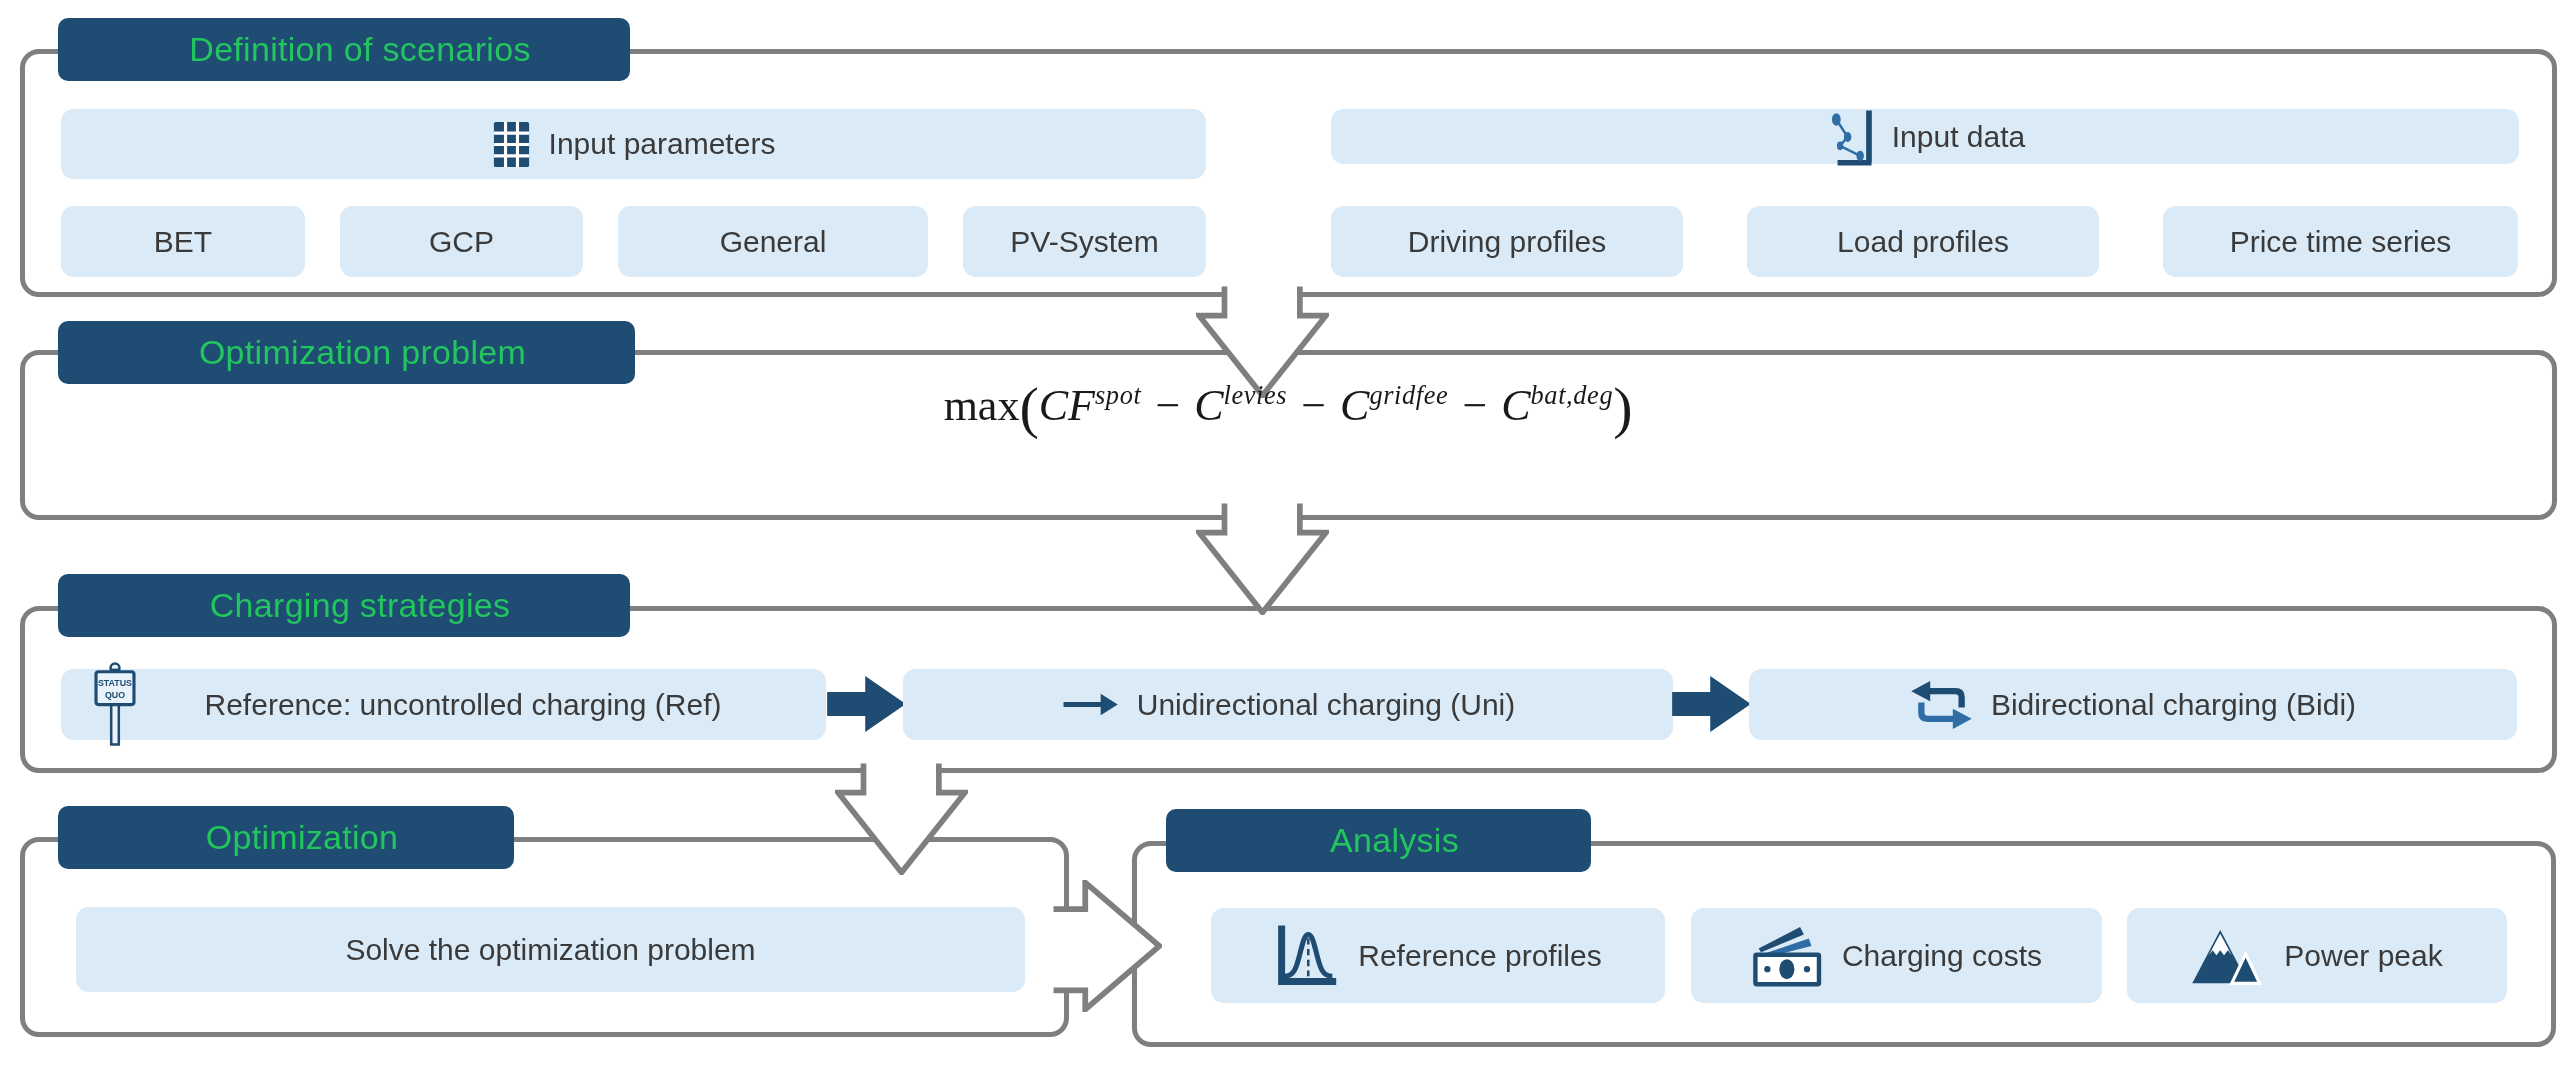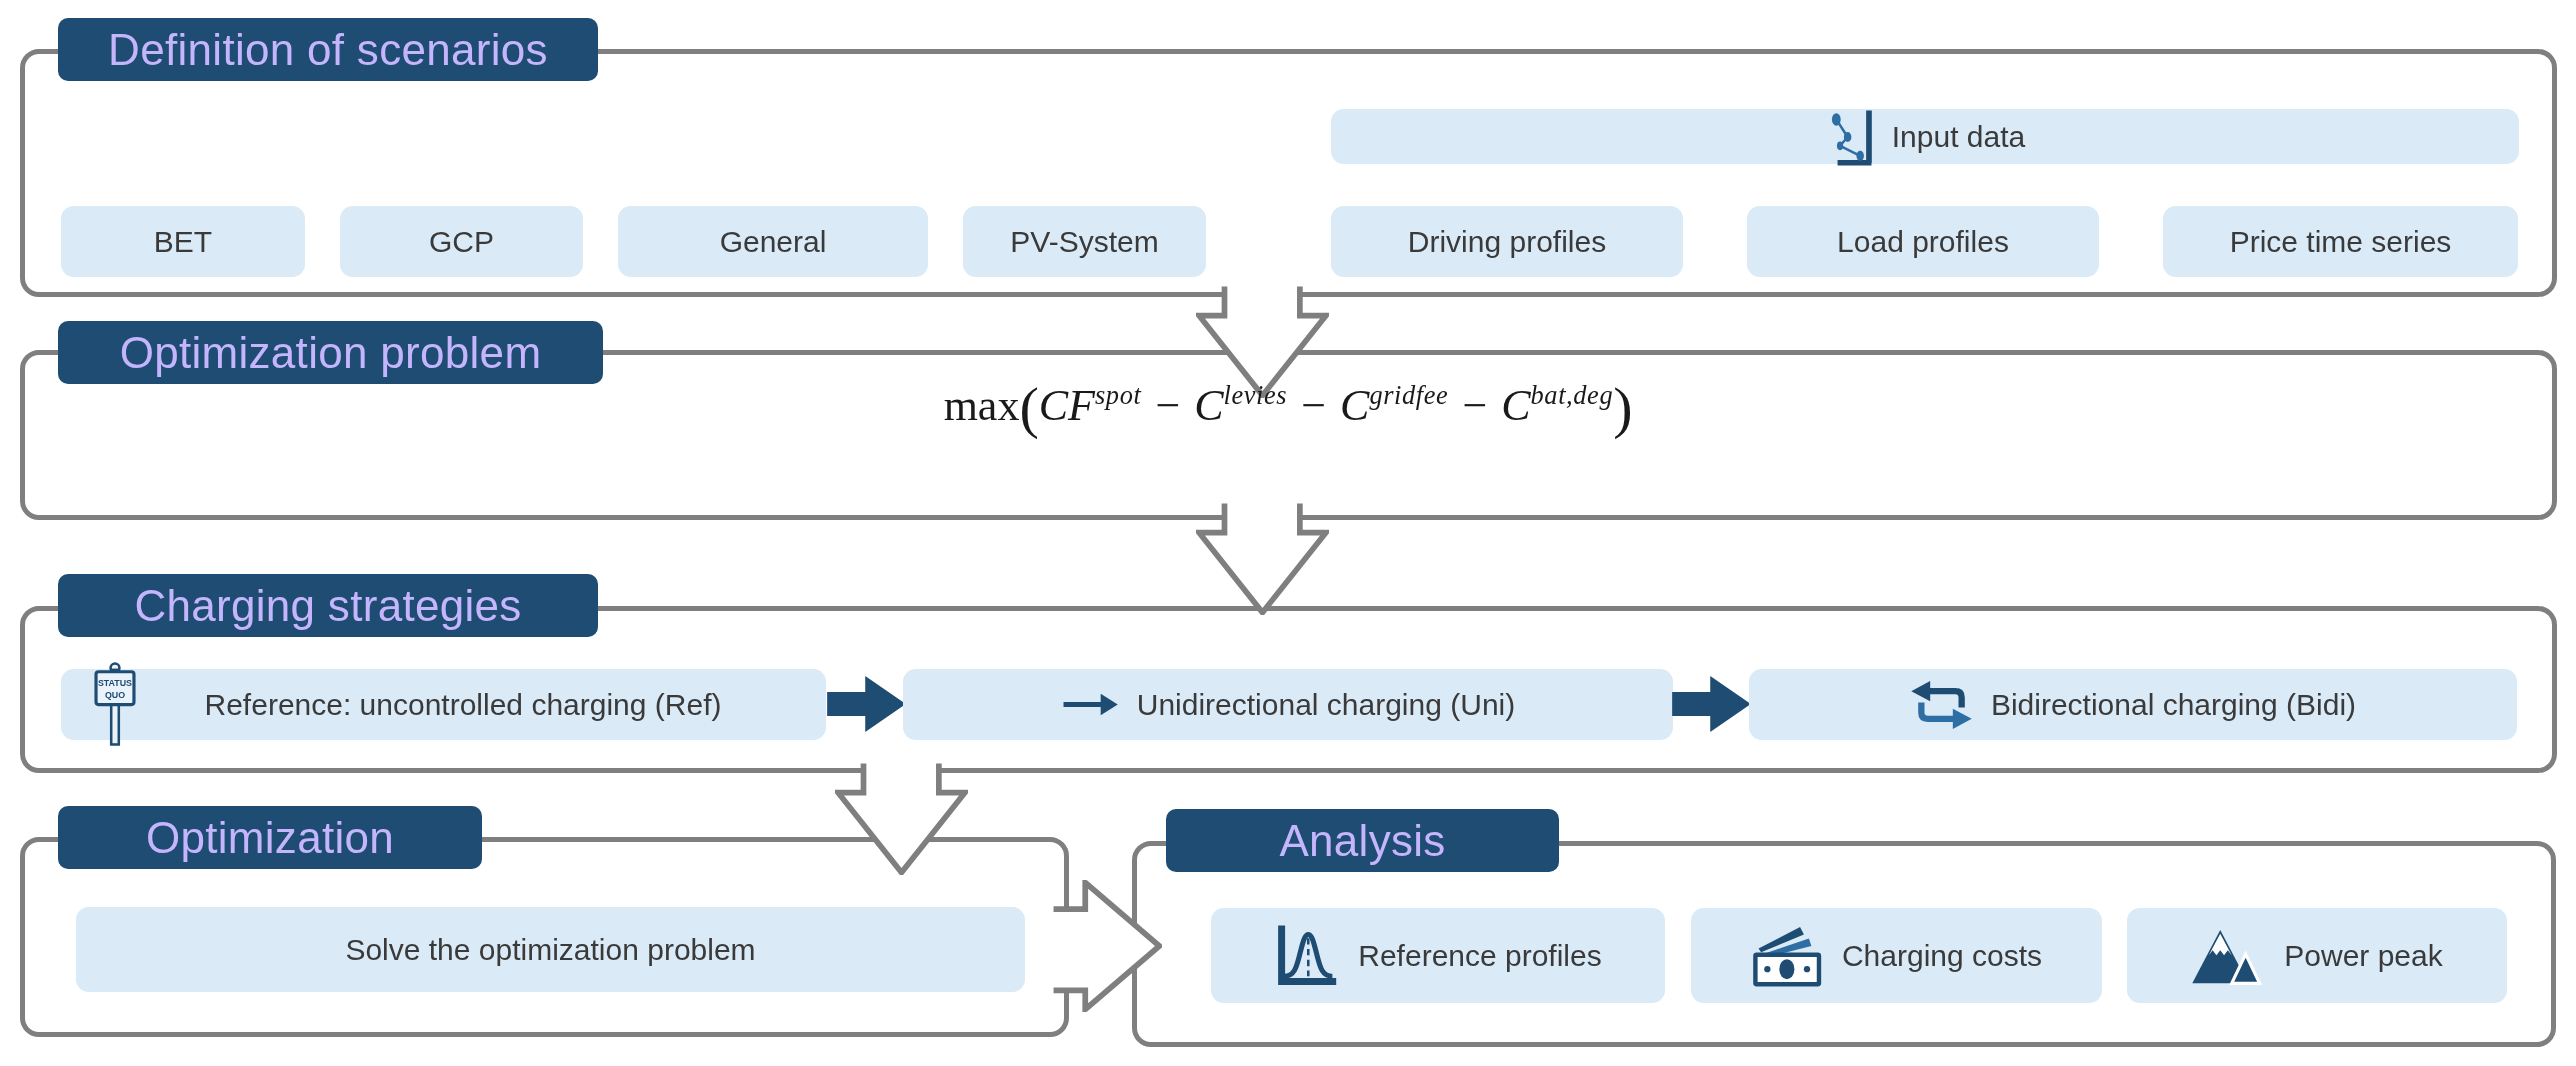--- a/index.html
+++ b/index.html
@@ -1,20 +1,20 @@
 <!DOCTYPE html>
 <html style="font-size:10px"><head>
 <meta charset="utf-8">
 <style>
   html,body{margin:0;padding:0;background:#ffffff;}
   .stage{position:relative;width:2576px;height:1067px;background:#ffffff;overflow:hidden;
          font-family:"Liberation Sans",sans-serif;}
   .frame{position:absolute;border:5px solid #7f7f7f;border-radius:19px;background:transparent;z-index:1;box-sizing:border-box;}
-  .header{position:absolute;background:#1e4c72;color:#c4b5fd;border-radius:10px;display:flex;
-          align-items:center;justify-content:center;font-size:44px;z-index:4;letter-spacing:0.3px;}
+  .header{position:absolute;background:#1e4c72;color:#22c55e;border-radius:10px;display:flex;
+          align-items:center;justify-content:center;font-size:34px;z-index:4;letter-spacing:0.3px;padding-left:32px;}
   .bar{position:absolute;background:#daeaf7;border-radius:12.7px;display:flex;align-items:center;
        justify-content:center;color:#3a3a3a;font-size:30px;z-index:3;gap:18px;}
   .arrow{position:absolute;z-index:2;}
   .sarrow{position:absolute;z-index:3;}
   .formula{position:absolute;left:19.6px;top:380px;width:2537px;height:114px;display:flex;align-items:flex-start;
            justify-content:center;z-index:2;font-family:"Liberation Serif",serif;font-size:44px;color:#1a1a1a;}
   .formula .fn{font-style:normal;}
   .formula .paren{font-style:normal;font-size:1.32em;font-weight:300;line-height:1;transform:translateY(-1.3px);}
   .formula .base{font-style:italic;}
   .formula sup{font-style:italic;font-size:0.60em;vertical-align:super;letter-spacing:0.6px;}
@@ -56,20 +56,27 @@
   <div class="header" style="left:58px;top:574px;width:540px;height:63px;">
     <span>Charging strategies</span>
   </div>
   <div class="header" style="left:58px;top:806px;width:424px;height:63px;">
     <span>Optimization</span>
   </div>
   <div class="header" style="left:1166px;top:809px;width:393px;height:63px;">
     <span>Analysis</span>
   </div>
 
+  <div class="bar" style="left:61px;top:109px;width:1145px;height:70px;">
+    <svg width="39" height="49" viewBox="0 0 62 78">
+      <rect x="3" y="3" width="56" height="72" rx="3" fill="#1e4c72"></rect>
+      <path d="M21.5 3 V75 M40.5 3 V75 M3 21 H59 M3 39 H59 M3 57 H59" stroke="#ffffff" stroke-width="5"></path>
+    </svg>
+    <span>Input parameters</span>
+  </div>
   <div class="bar" style="left:1331px;top:109px;width:1188px;height:55px;text-align:right;">
     <svg width="49" height="58" viewBox="0 0 78 92">
       <path d="M70 4 V87 M74 87 H20" stroke="#1e4c72" stroke-width="9" fill="none"></path>
       <path d="M18 18 L36 46 L24 60 L56 76" stroke="#2f6ea5" stroke-width="4" fill="none"></path>
       <ellipse cx="18" cy="18" rx="7" ry="10" fill="#2f6ea5"></ellipse>
       <ellipse cx="36" cy="46" rx="6" ry="8" fill="#2f6ea5"></ellipse>
       <ellipse cx="24" cy="60" rx="5" ry="7" fill="#2f6ea5"></ellipse>
       <ellipse cx="56" cy="76" rx="6" ry="8" fill="#2f6ea5"></ellipse>
     </svg>
     <span>Input data</span>

